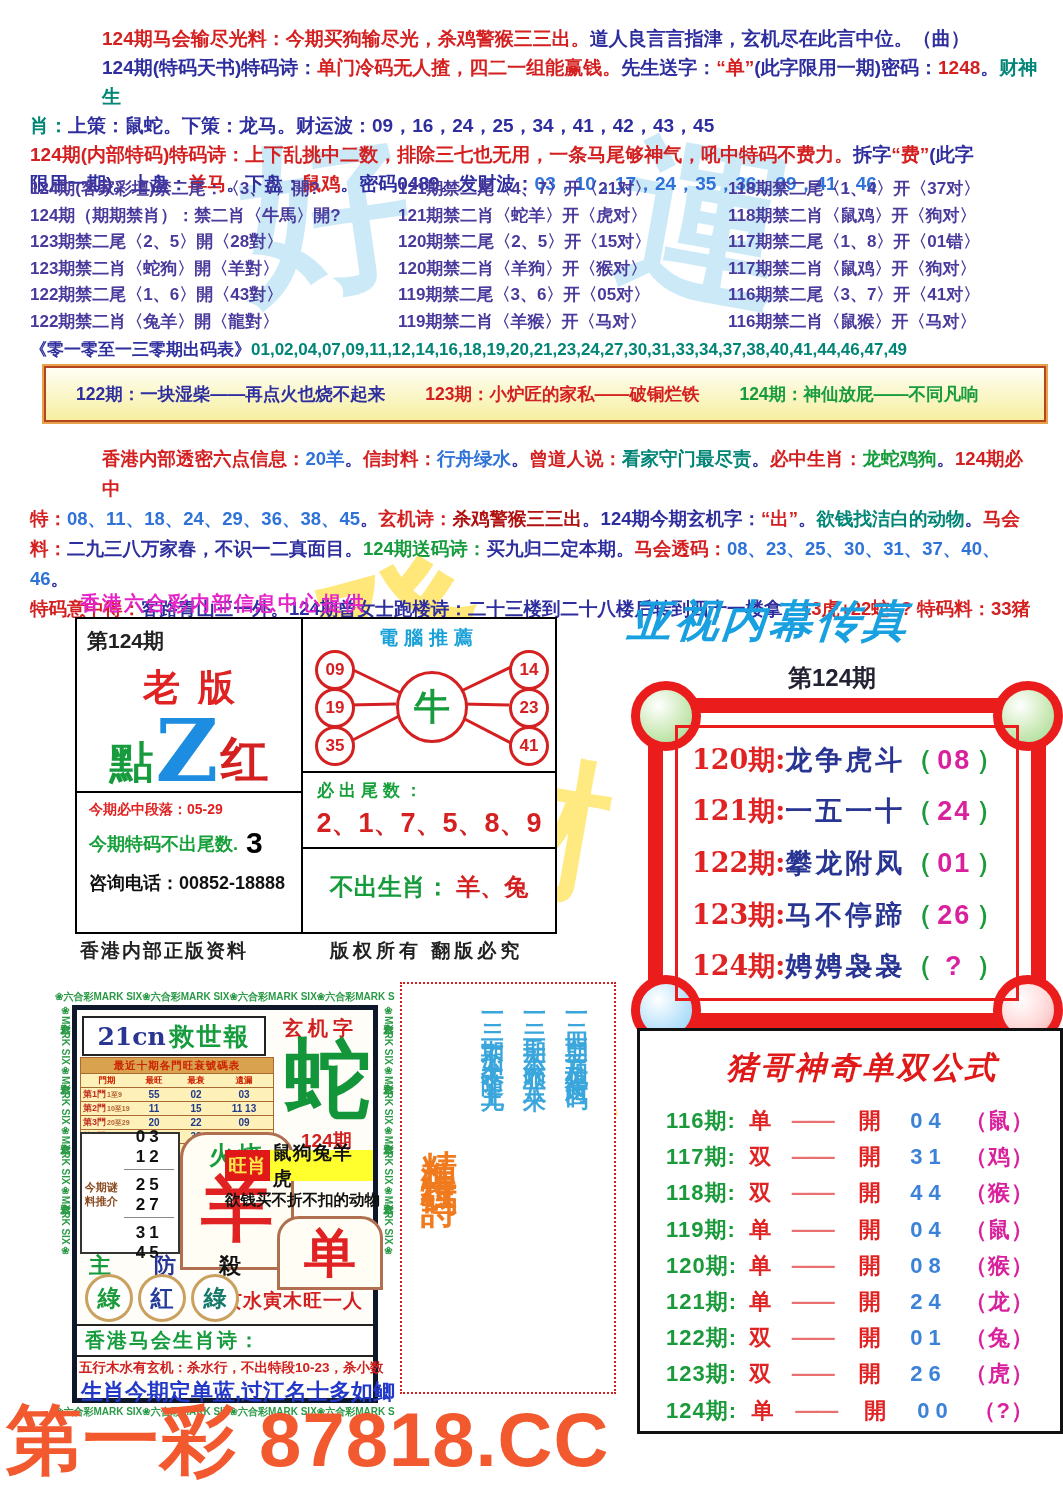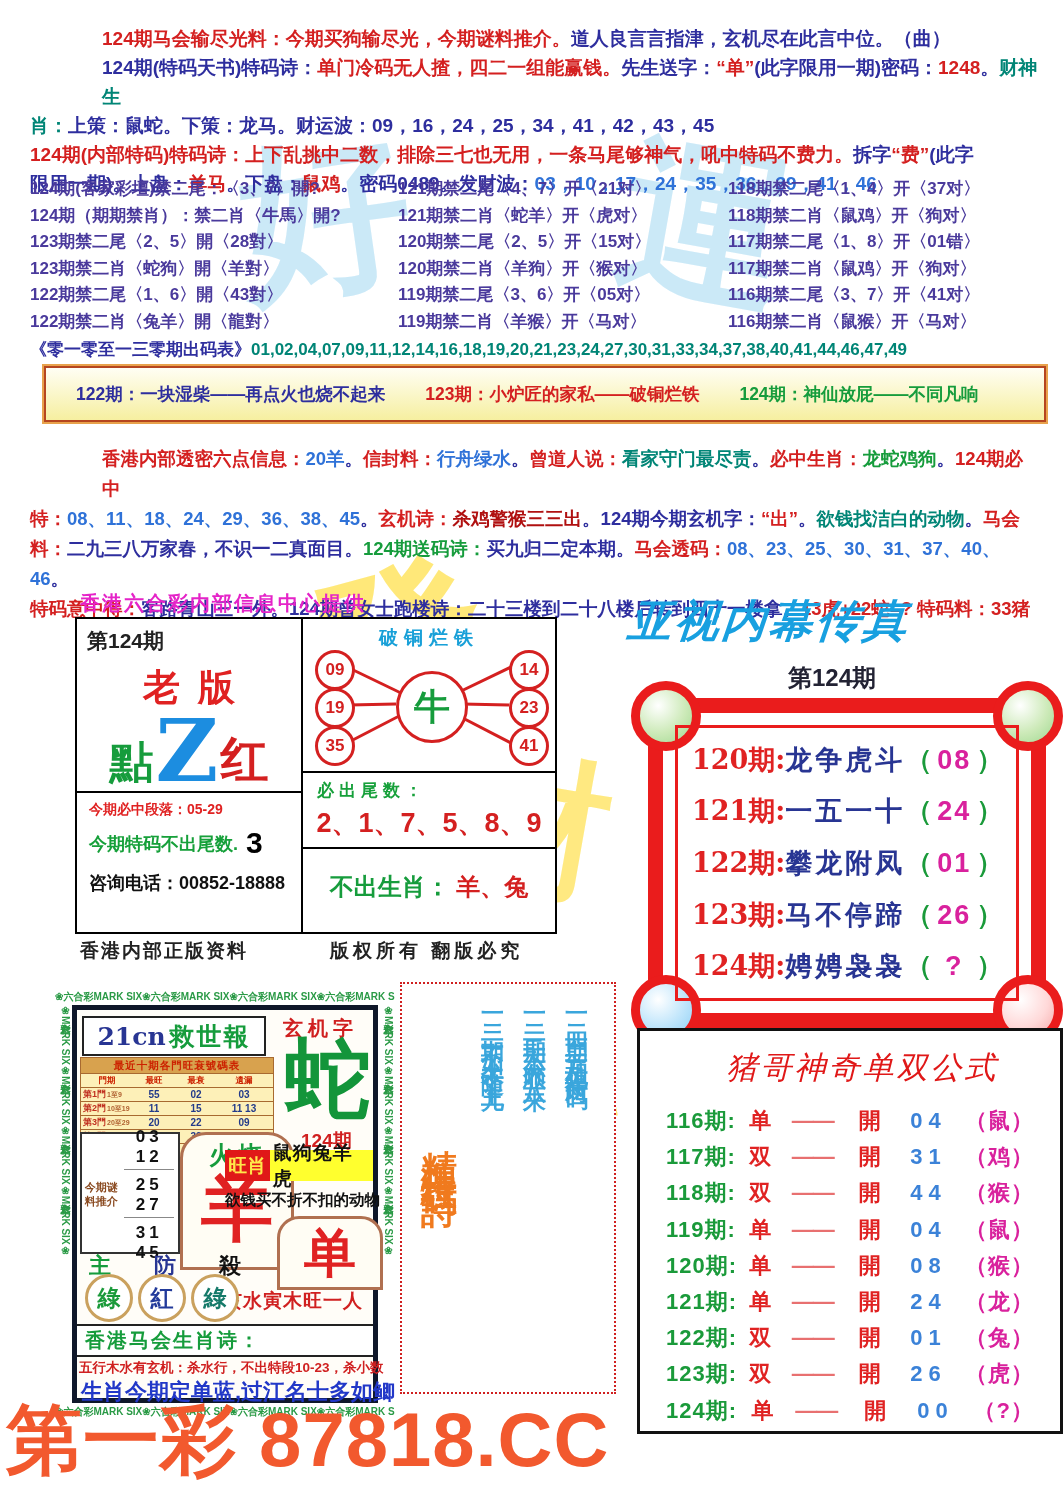--- a/index.html
+++ b/index.html
@@ -126,21 +126,21 @@
   
   .poem-box{left:400px;top:982px;width:212px;height:408px;border:2px dotted #d02020;background:#fff;}
   .poem-label{position:absolute;left:12px;top:138px;writing-mode:vertical-rl;font-size:36px;color:#f07a1e;
       font-weight:900;letter-spacing:10px;}
   .poem-cols{position:absolute;right:10px;top:16px;height:378px;writing-mode:vertical-rl;
       font-size:23px;color:#3aa6dc;letter-spacing:7px;}
   .poem-col{margin:0 11px;}
   
   .pig-box{left:637px;top:1028px;width:420px;height:400px;border:3px solid #111;background:#fff;}
   .pig-title{position:absolute;top:16px;left:0;right:0;text-align:center;font-size:31px;color:#e01818;
-      font-weight:400;font-family:"DejaVu Serif",serif;letter-spacing:3px;font-style:italic;padding-left:25px;}
+      font-weight:700;font-family:"DejaVu Serif",serif;letter-spacing:3px;font-style:italic;padding-left:25px;}
   .pig-rows{position:absolute;top:72px;left:0;right:0;}
   .pig-row{display:flex;align-items:center;font-size:22px;height:36.2px;padding:0 26px;white-space:nowrap;}
   .pg-p{color:#1a9a3a;width:94px;letter-spacing:1px;}
   .pg-sd{color:#e02222;width:48px;}
   .pg-dash{color:#e87070;width:76px;letter-spacing:-1px;}
   .pg-kai{color:#e02222;width:58px;}
   .pg-n{color:#3b82d8;width:62px;letter-spacing:6px;}
   .pg-a{color:#d9219d;letter-spacing:1px;}
   .pg-a span{color:#d9219d;}
   
@@ -154,21 +154,21 @@
 
   <div class="wm" style="left:240px;top:130px;font-size:170px;color:#c6e7f7;opacity:.9;transform:rotate(-8deg)">好</div>
   <div class="wm" style="left:620px;top:140px;font-size:170px;color:#c6e7f7;opacity:.9;transform:rotate(10deg)">運</div>
   <div class="wm" style="left:310px;top:560px;font-size:180px;color:#ffe14d;opacity:.75;transform:rotate(-15deg)">發</div>
   <div class="wm" style="left:460px;top:750px;font-size:150px;color:#ffe14d;opacity:.7;transform:rotate(10deg)">财</div>
   <div class="wm" style="left:470px;top:1020px;font-size:150px;color:#ffe14d;opacity:.7;transform:rotate(-12deg)">神</div>
   <div class="wm" style="left:690px;top:1140px;font-size:150px;color:#ffe14d;opacity:.65;transform:rotate(14deg)">到</div>
   <div class="wm" style="left:820px;top:1280px;font-size:150px;color:#ffe14d;opacity:.6;transform:rotate(-10deg)">運</div>
 
   <div class="abs layer top-block">
-    <div class="top-line"><span class="c-red">124期马会输尽光料：今期买狗输尽光，今期谜料推介。</span><span class="c-navy">道人良言言指津，玄机尽在此言中位。（曲）</span></div>
+    <div class="top-line"><span class="c-red">124期马会输尽光料：今期买狗输尽光，杀鸡警猴三三出。</span><span class="c-navy">道人良言言指津，玄机尽在此言中位。（曲）</span></div>
     <div class="top-line"><span class="c-navy">124期(特码天书)特码诗：</span><span class="c-red">单门冷码无人揸，四二一组能赢钱。</span><span class="c-navy">先生送字：</span><span class="c-red">“单”</span><span class="c-navy">(此字限用一期)密码：</span><span class="c-red">1248</span><span class="c-navy">。</span><span class="c-teal">财神生</span></div>
     <div class="top-line"><span class="c-teal">肖：</span><span class="c-navy">上策：鼠蛇。下策：龙马。财运波：09，16，24，25，34，41，42，43，45</span></div>
     <div class="top-line"><span class="c-red">124期(内部特码)特码诗：上下乱挑中二数，排除三七也无用，一条马尾够神气，吼中特码不费力。</span><span class="c-navy">拆字</span><span class="c-red">“费”</span><span class="c-navy">(此字</span></div>
     <div class="top-line"><span class="c-navy">限用一期)。上盘：</span><span class="c-red">羊马</span><span class="c-navy">。下盘：</span><span class="c-red">鼠鸡</span><span class="c-navy">。密码0489。发财波：</span><span class="c-blue">03，10，17，24，35，36，39，41，46</span></div>
   </div>
 
   <div class="abs layer ban-block">
     <div class="ban-col ban-col1">
         <div class="ban-row">124期(客家彩壇)禁二尾：〈3、7〉開?</div>
         <div class="ban-row">124期（期期禁肖）：禁二肖〈牛馬〉開?</div>
@@ -222,21 +222,21 @@
       </div>
       <div class="abs cb-div"></div>
       <div class="abs cb-duan">今期必中段落：05-29</div>
       <div class="abs cb-tail">
         <span>今期特码不出尾数.</span>
         <span class="cb-tail-val">3</span>
       </div>
       <div class="abs cb-phone">咨询电话：00852-18888</div>
     </div>
     <div class="cb-right">
-      <div class="abs comp-title">破铜烂铁</div>
+      <div class="abs comp-title">電腦推薦</div>
       <div class="abs comp-diagram">
         <svg class="lines" width="252" height="118">
           <line x1="44" y1="18" x2="100" y2="45" stroke="#d42020" stroke-width="3"></line>
           <line x1="46" y1="56" x2="93" y2="55" stroke="#d42020" stroke-width="3"></line>
           <line x1="44" y1="94" x2="100" y2="65" stroke="#d42020" stroke-width="3"></line>
           <line x1="208" y1="18" x2="152" y2="45" stroke="#d42020" stroke-width="3"></line>
           <line x1="206" y1="56" x2="159" y2="55" stroke="#d42020" stroke-width="3"></line>
           <line x1="208" y1="94" x2="152" y2="65" stroke="#d42020" stroke-width="3"></line>
         </svg>
         <div class="cnum-left">

